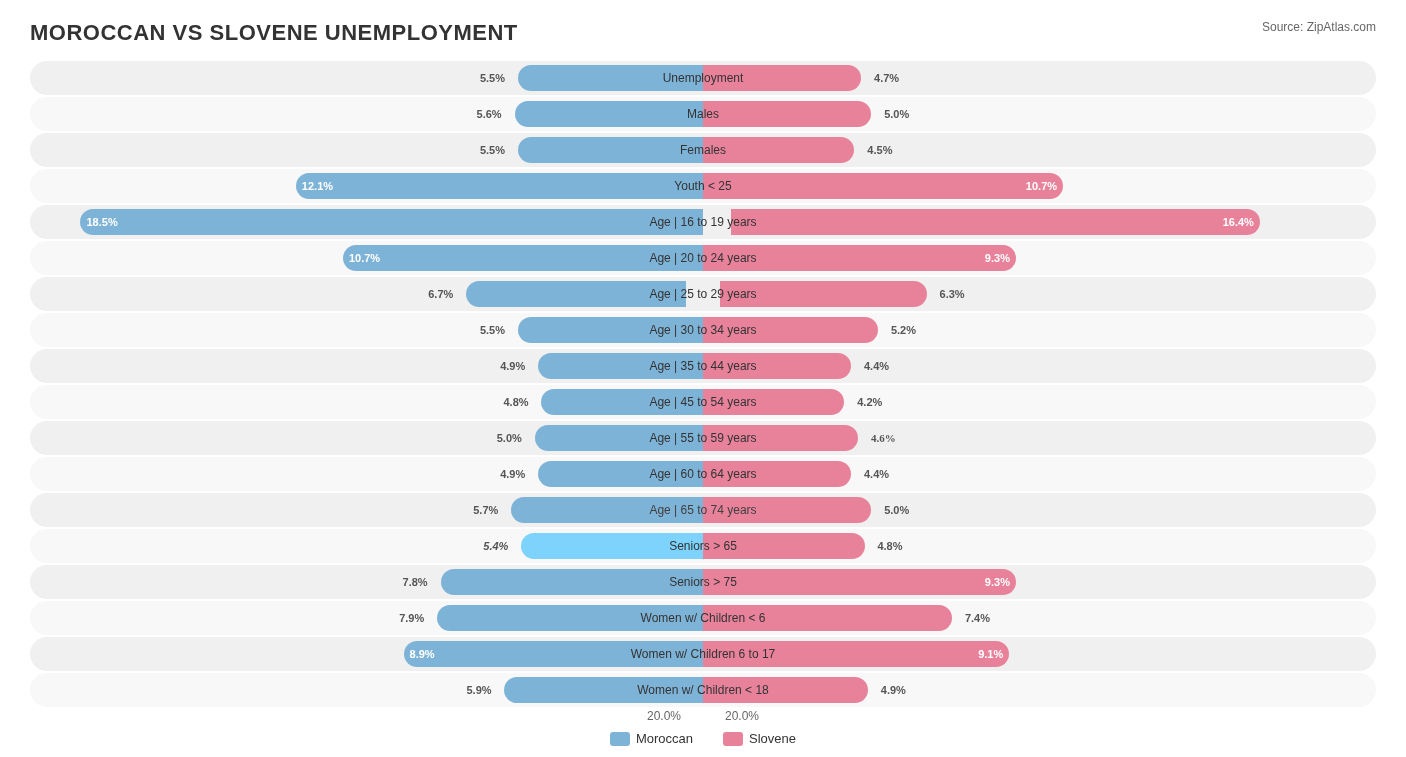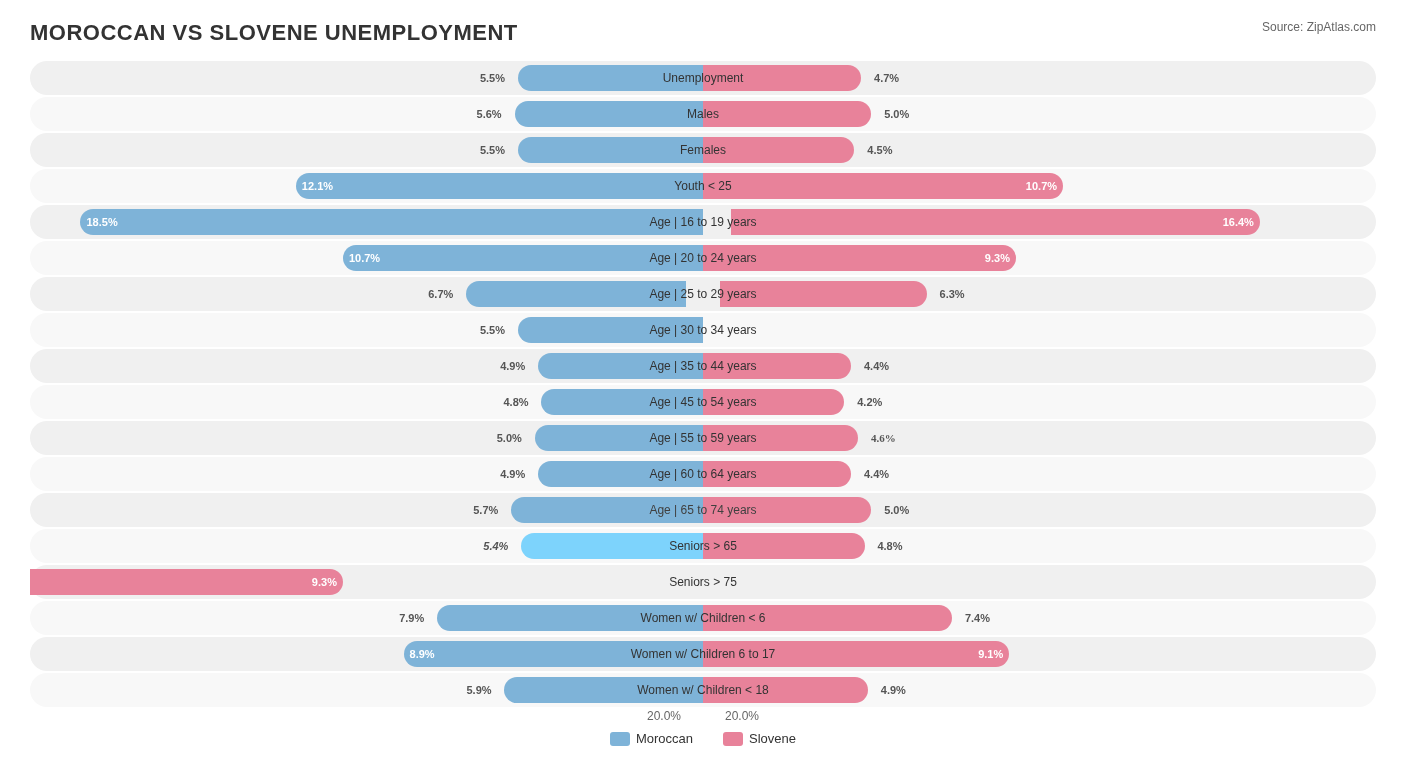--- a/index.html
+++ b/index.html
@@ -168,20 +168,25 @@
           </div>
         </div>
         <div style="position: absolute; left: 50%; transform: translateX(-50%); font-size: 12px; color: rgb(51, 51, 51); white-space: nowrap; z-index: 20; pointer-events: none; text-align: center; background: transparent;">Age | 25 to 29 years</div>
       </div>
       <div style="display: flex; align-items: center; width: 100%; height: 34px; margin-bottom: 2px; border-radius: 17px; position: relative; background: rgb(248, 248, 248); overflow: visible;">
         <div style="width: 50%; height: 100%; display: flex; align-items: center; justify-content: flex-end; position: relative; overflow: visible;">
           <div style="height: 26px; width: 27.5%; background: rgb(126, 179, 216); border-radius: 13px 0px 0px 13px; position: relative; display: flex; align-items: center; min-width: 2px;">
             <span style="position: absolute; left: -38px; font-size: 11px; font-weight: bold; color: rgb(85, 85, 85); white-space: nowrap;">5.5%</span>
           </div>
         </div>
+        <div style="width: 50%; height: 100%; display: flex; align-items: center; justify-content: flex-start; position: relative; overflow: visible;">
+          <div style="height: 26px; width: 26%; background: rgb(232, 130, 154); border-radius: 0px 13px 13px 0px; position: relative; display: flex; align-items: center; justify-content: flex-end; min-width: 2px;">
+            <span style="position: absolute; right: -38px; font-size: 11px; font-weight: bold; color: rgb(85, 85, 85); white-space: nowrap;">5.2%</span>
+          </div>
+        </div>
         <div style="position: absolute; left: 50%; transform: translateX(-50%); font-size: 12px; color: rgb(51, 51, 51); white-space: nowrap; z-index: 20; pointer-events: none; text-align: center; background: transparent;">Age | 30 to 34 years</div>
       </div>
       <div style="display: flex; align-items: center; width: 100%; height: 34px; margin-bottom: 2px; border-radius: 17px; position: relative; background: rgb(240, 240, 240); overflow: visible;">
         <div style="width: 50%; height: 100%; display: flex; align-items: center; justify-content: flex-end; position: relative; overflow: visible;">
           <div style="height: 26px; width: 24.5%; background: rgb(126, 179, 216); border-radius: 13px 0px 0px 13px; position: relative; display: flex; align-items: center; min-width: 2px;">
             <span style="position: absolute; left: -38px; font-size: 11px; font-weight: bold; color: rgb(85, 85, 85); white-space: nowrap;">4.9%</span>
           </div>
         </div>
         <div style="width: 50%; height: 100%; display: flex; align-items: center; justify-content: flex-start; position: relative; overflow: visible;">
           <div style="height: 26px; width: 22%; background: rgb(232, 130, 154); border-radius: 0px 13px 13px 0px; position: relative; display: flex; align-items: center; justify-content: flex-end; min-width: 2px;">
@@ -249,20 +254,25 @@
           </div>
         </div>
         <div style="width: 50%; height: 100%; display: flex; align-items: center; justify-content: flex-start; position: relative; overflow: visible;">
           <div style="height: 26px; width: 24%; background: rgb(232, 130, 154); border-radius: 0px 13px 13px 0px; position: relative; display: flex; align-items: center; justify-content: flex-end; min-width: 2px;">
             <span style="position: absolute; right: -38px; font-size: 11px; font-weight: bold; color: rgb(85, 85, 85); white-space: nowrap;">4.8%</span>
           </div>
         </div>
         <div style="position: absolute; left: 50%; transform: translateX(-50%); font-size: 12px; color: rgb(51, 51, 51); white-space: nowrap; z-index: 20; pointer-events: none; text-align: center; background: transparent;">Seniors &gt; 65</div>
       </div>
       <div style="display: flex; align-items: center; width: 100%; height: 34px; margin-bottom: 2px; border-radius: 17px; position: relative; background: rgb(240, 240, 240); overflow: visible;">
+        <div style="width: 50%; height: 100%; display: flex; align-items: center; justify-content: flex-end; position: relative; overflow: visible;">
+          <div style="height: 26px; width: 39%; background: rgb(126, 179, 216); border-radius: 13px 0px 0px 13px; position: relative; display: flex; align-items: center; min-width: 2px;">
+            <span style="position: absolute; left: -38px; font-size: 11px; font-weight: bold; color: rgb(85, 85, 85); white-space: nowrap;">7.8%</span>
+          </div>
+        </div>
         <div style="width: 50%; height: 100%; display: flex; align-items: center; justify-content: flex-start; position: relative; overflow: visible;">
           <div style="height: 26px; width: 46.5%; background: rgb(232, 130, 154); border-radius: 0px 13px 13px 0px; position: relative; display: flex; align-items: center; justify-content: flex-end; min-width: 2px;">
             <span style="position: absolute; right: 6px; font-size: 11px; font-weight: bold; color: rgb(255, 255, 255); white-space: nowrap;">9.3%</span>
           </div>
         </div>
         <div style="position: absolute; left: 50%; transform: translateX(-50%); font-size: 12px; color: rgb(51, 51, 51); white-space: nowrap; z-index: 20; pointer-events: none; text-align: center; background: transparent;">Seniors &gt; 75</div>
       </div>
       <div style="display: flex; align-items: center; width: 100%; height: 34px; margin-bottom: 2px; border-radius: 17px; position: relative; background: rgb(248, 248, 248); overflow: visible;">
         <div style="width: 50%; height: 100%; display: flex; align-items: center; justify-content: flex-end; position: relative; overflow: visible;">
           <div style="height: 26px; width: 39.5%; background: rgb(126, 179, 216); border-radius: 13px 0px 0px 13px; position: relative; display: flex; align-items: center; min-width: 2px;">

